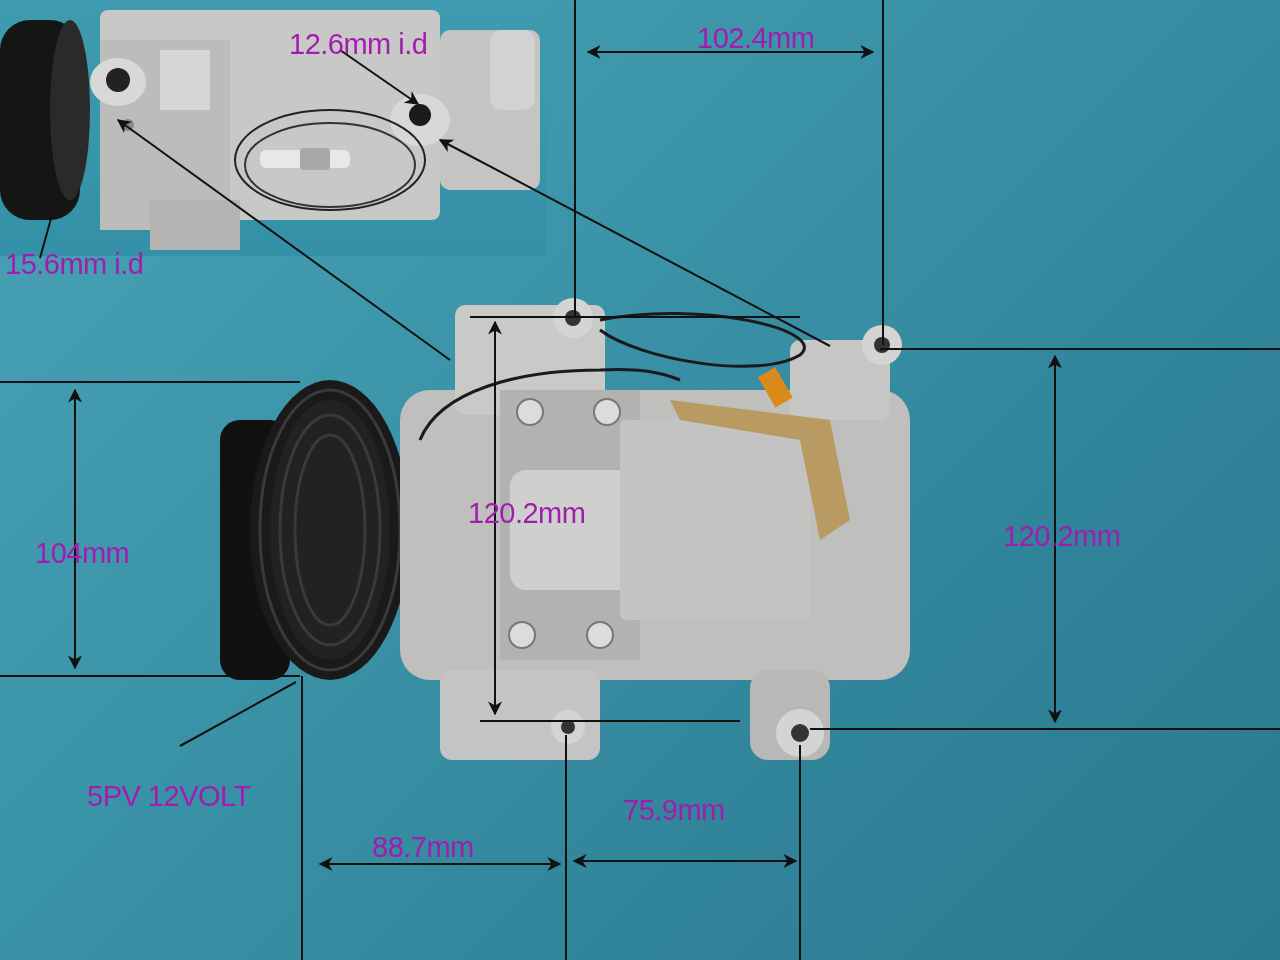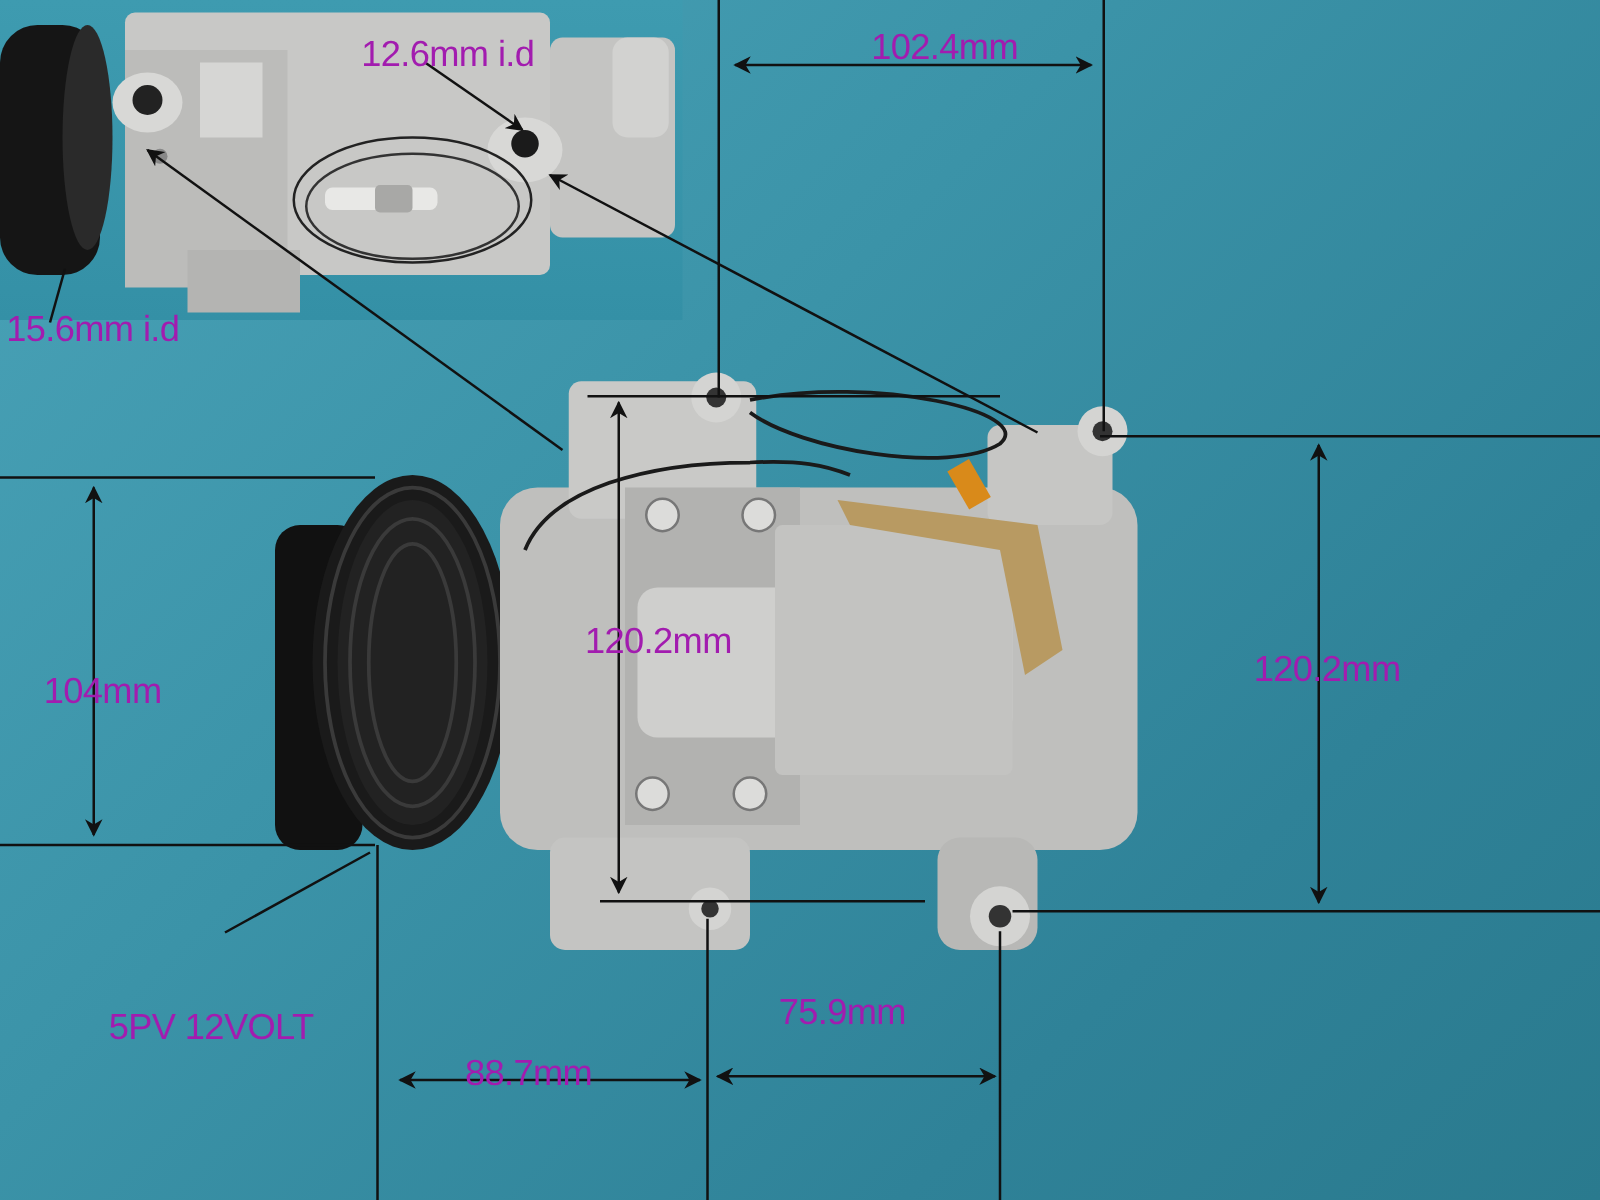--- a/index.html
+++ b/index.html
@@ -123,17 +123,17 @@
       <line x1="180" y1="746" x2="296" y2="682"></line>
     </g>
   </svg>
 
   <div class="label" style="left:289px;top:30px;">12.6mm i.d</div>
   <div class="label" style="left:5px;top:250px;">15.6mm i.d</div>
   <div class="label" style="left:697px;top:24px;">102.4mm</div>
   <div class="label" style="left:35px;top:527px;margin-top:12px;">104mm</div>
   <div class="label" style="left:468px;top:499px;">120.2mm</div>
   <div class="label" style="left:1003px;top:522px;">120.2mm</div>
-  <div class="label" style="left:372px;top:833px;margin-top:12px;">88.7mm</div>
+  <div class="label" style="left:372px;top:833px;">88.7mm</div>
   <div class="label" style="left:623px;top:796px;">75.9mm</div>
-  <div class="label" style="left:87px;top:808px;">5PV 12VOLT</div>
+  <div class="label" style="left:87px;top:782px;">5PV 12VOLT</div>
 
 </div>
 
 </body></html>

